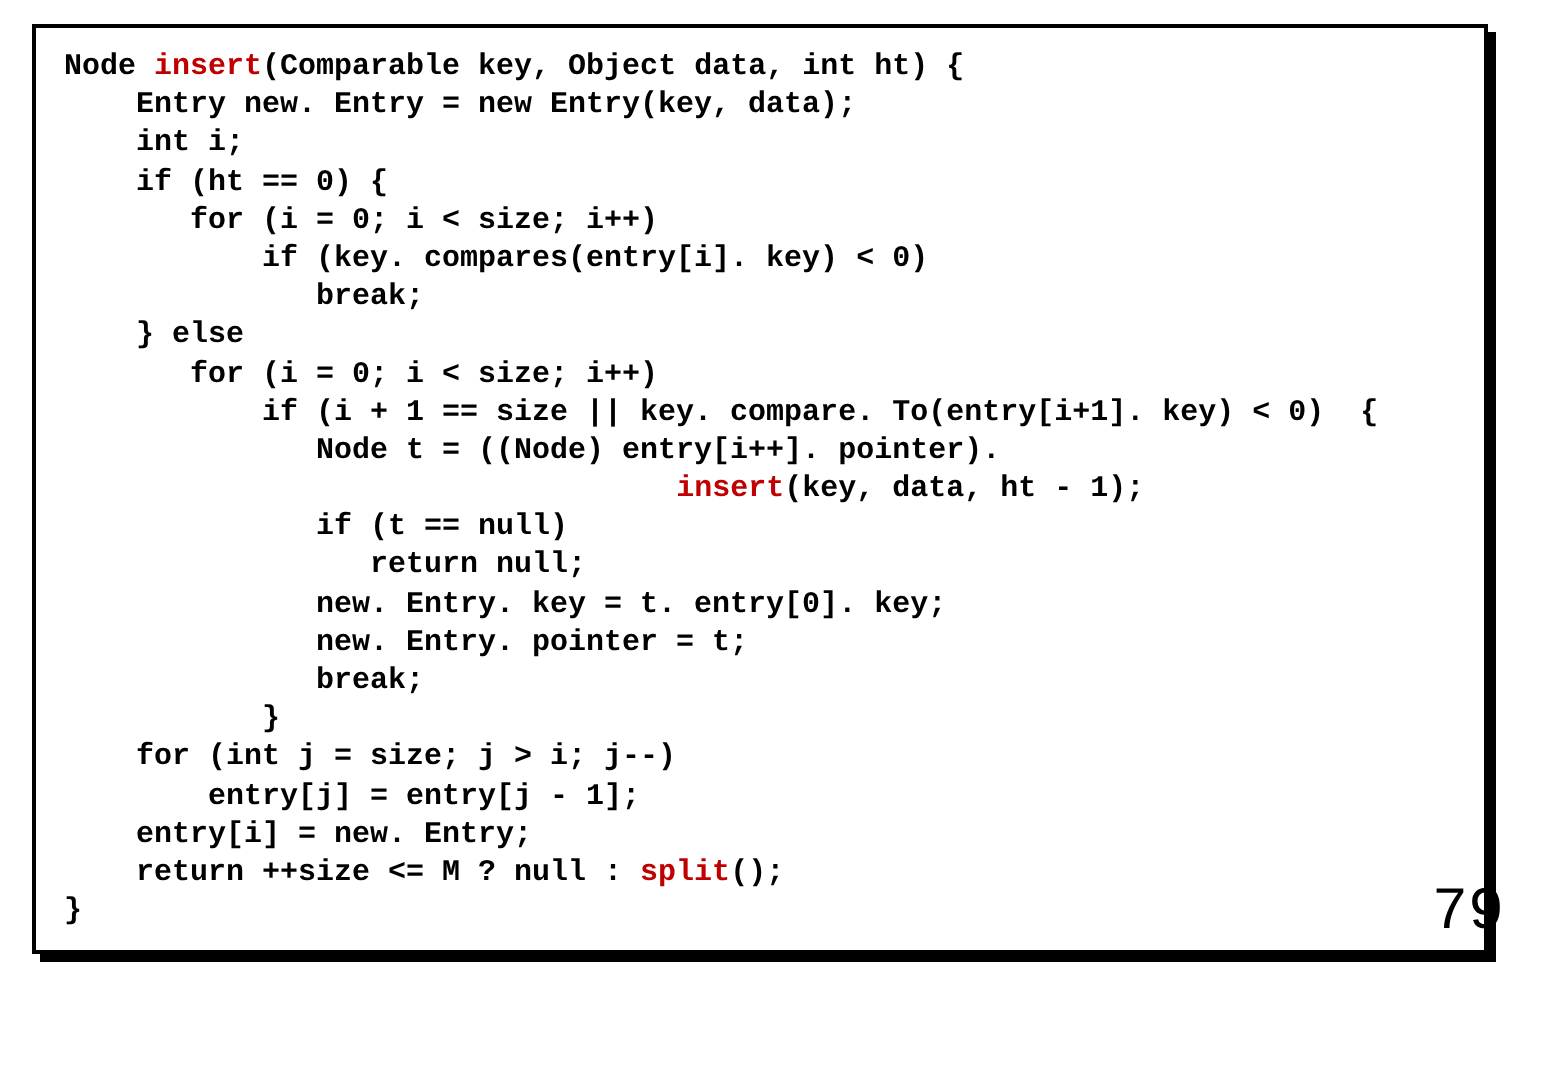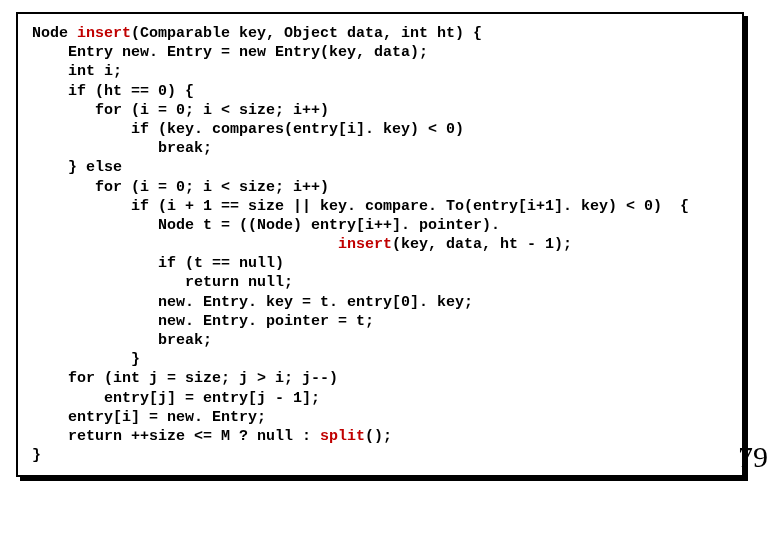--- a/index.html
+++ b/index.html
@@ -2,21 +2,21 @@
 <html><head>
 <meta charset="utf-8">
 <style>
   body{margin:0;background:#fff;width:780px;height:540px;font-family:"Courier New",monospace;font-size:15px;line-height:1.28;color:#000}
   .slide{position:relative;width:780px;height:484px}
   .box-sh{position:absolute;left:20px;top:16px;width:728px;height:465px;background:#000}
   .box{position:absolute;left:16px;top:12px;width:728px;height:465px;border:2px solid #000;background:#fff;padding:10px 14px;box-sizing:border-box;overflow:hidden}
   pre{margin:0;font-family:inherit;font-size:inherit;line-height:inherit;white-space:pre}
   .b{font-weight:700}
   .r{color:#c00000}
-  .pg{position:absolute;right:12px;bottom:8px;font-family:Liberation Serif, serif;font-size:30px;color:#000}
+  .pg{position:absolute;right:28px;bottom:8px;font-family:Liberation Mono, monospace;font-size:30px;color:#000}
 </style>
 </head>
 <body>
 
 <div class="slide">
   <div class="box-sh"></div>
   <div class="box">
 <pre><span class="b"><span>Node </span><span class="r">insert</span><span>(Comparable key, Object data, int ht) {</span></span>
 <span class="b">    Entry new. Entry = new Entry(key, data);</span>
 <span class="b">    int i;</span>

